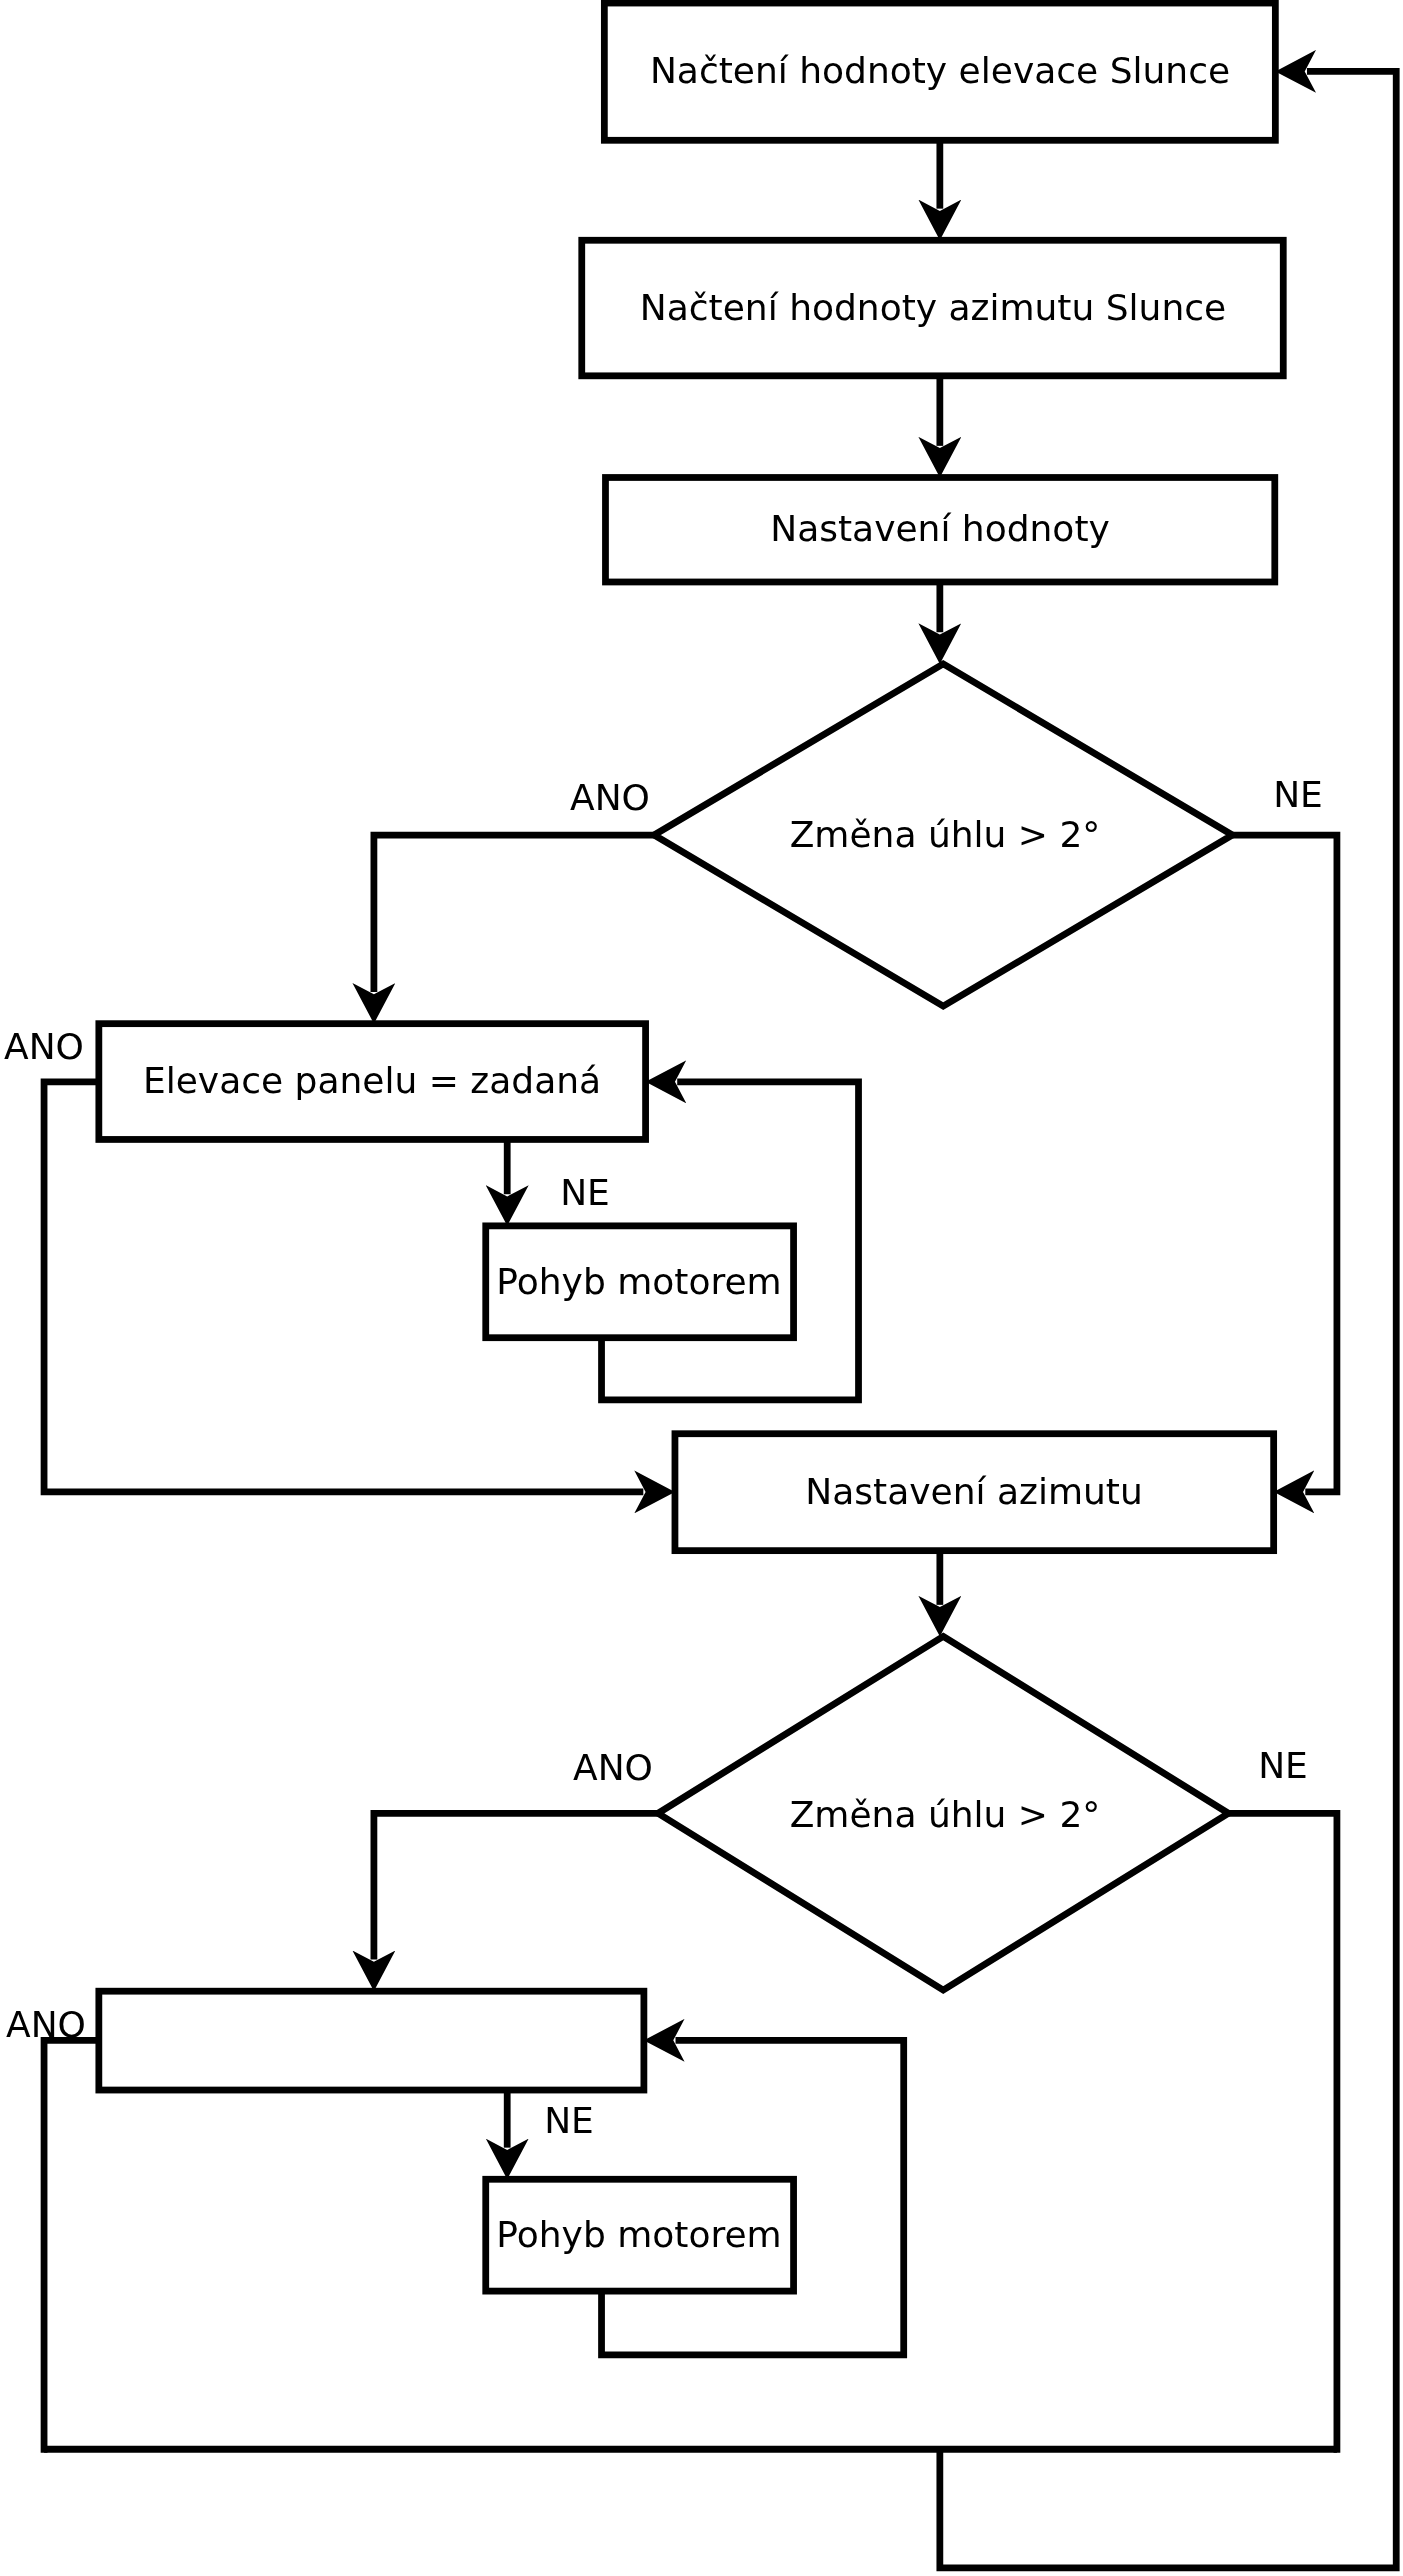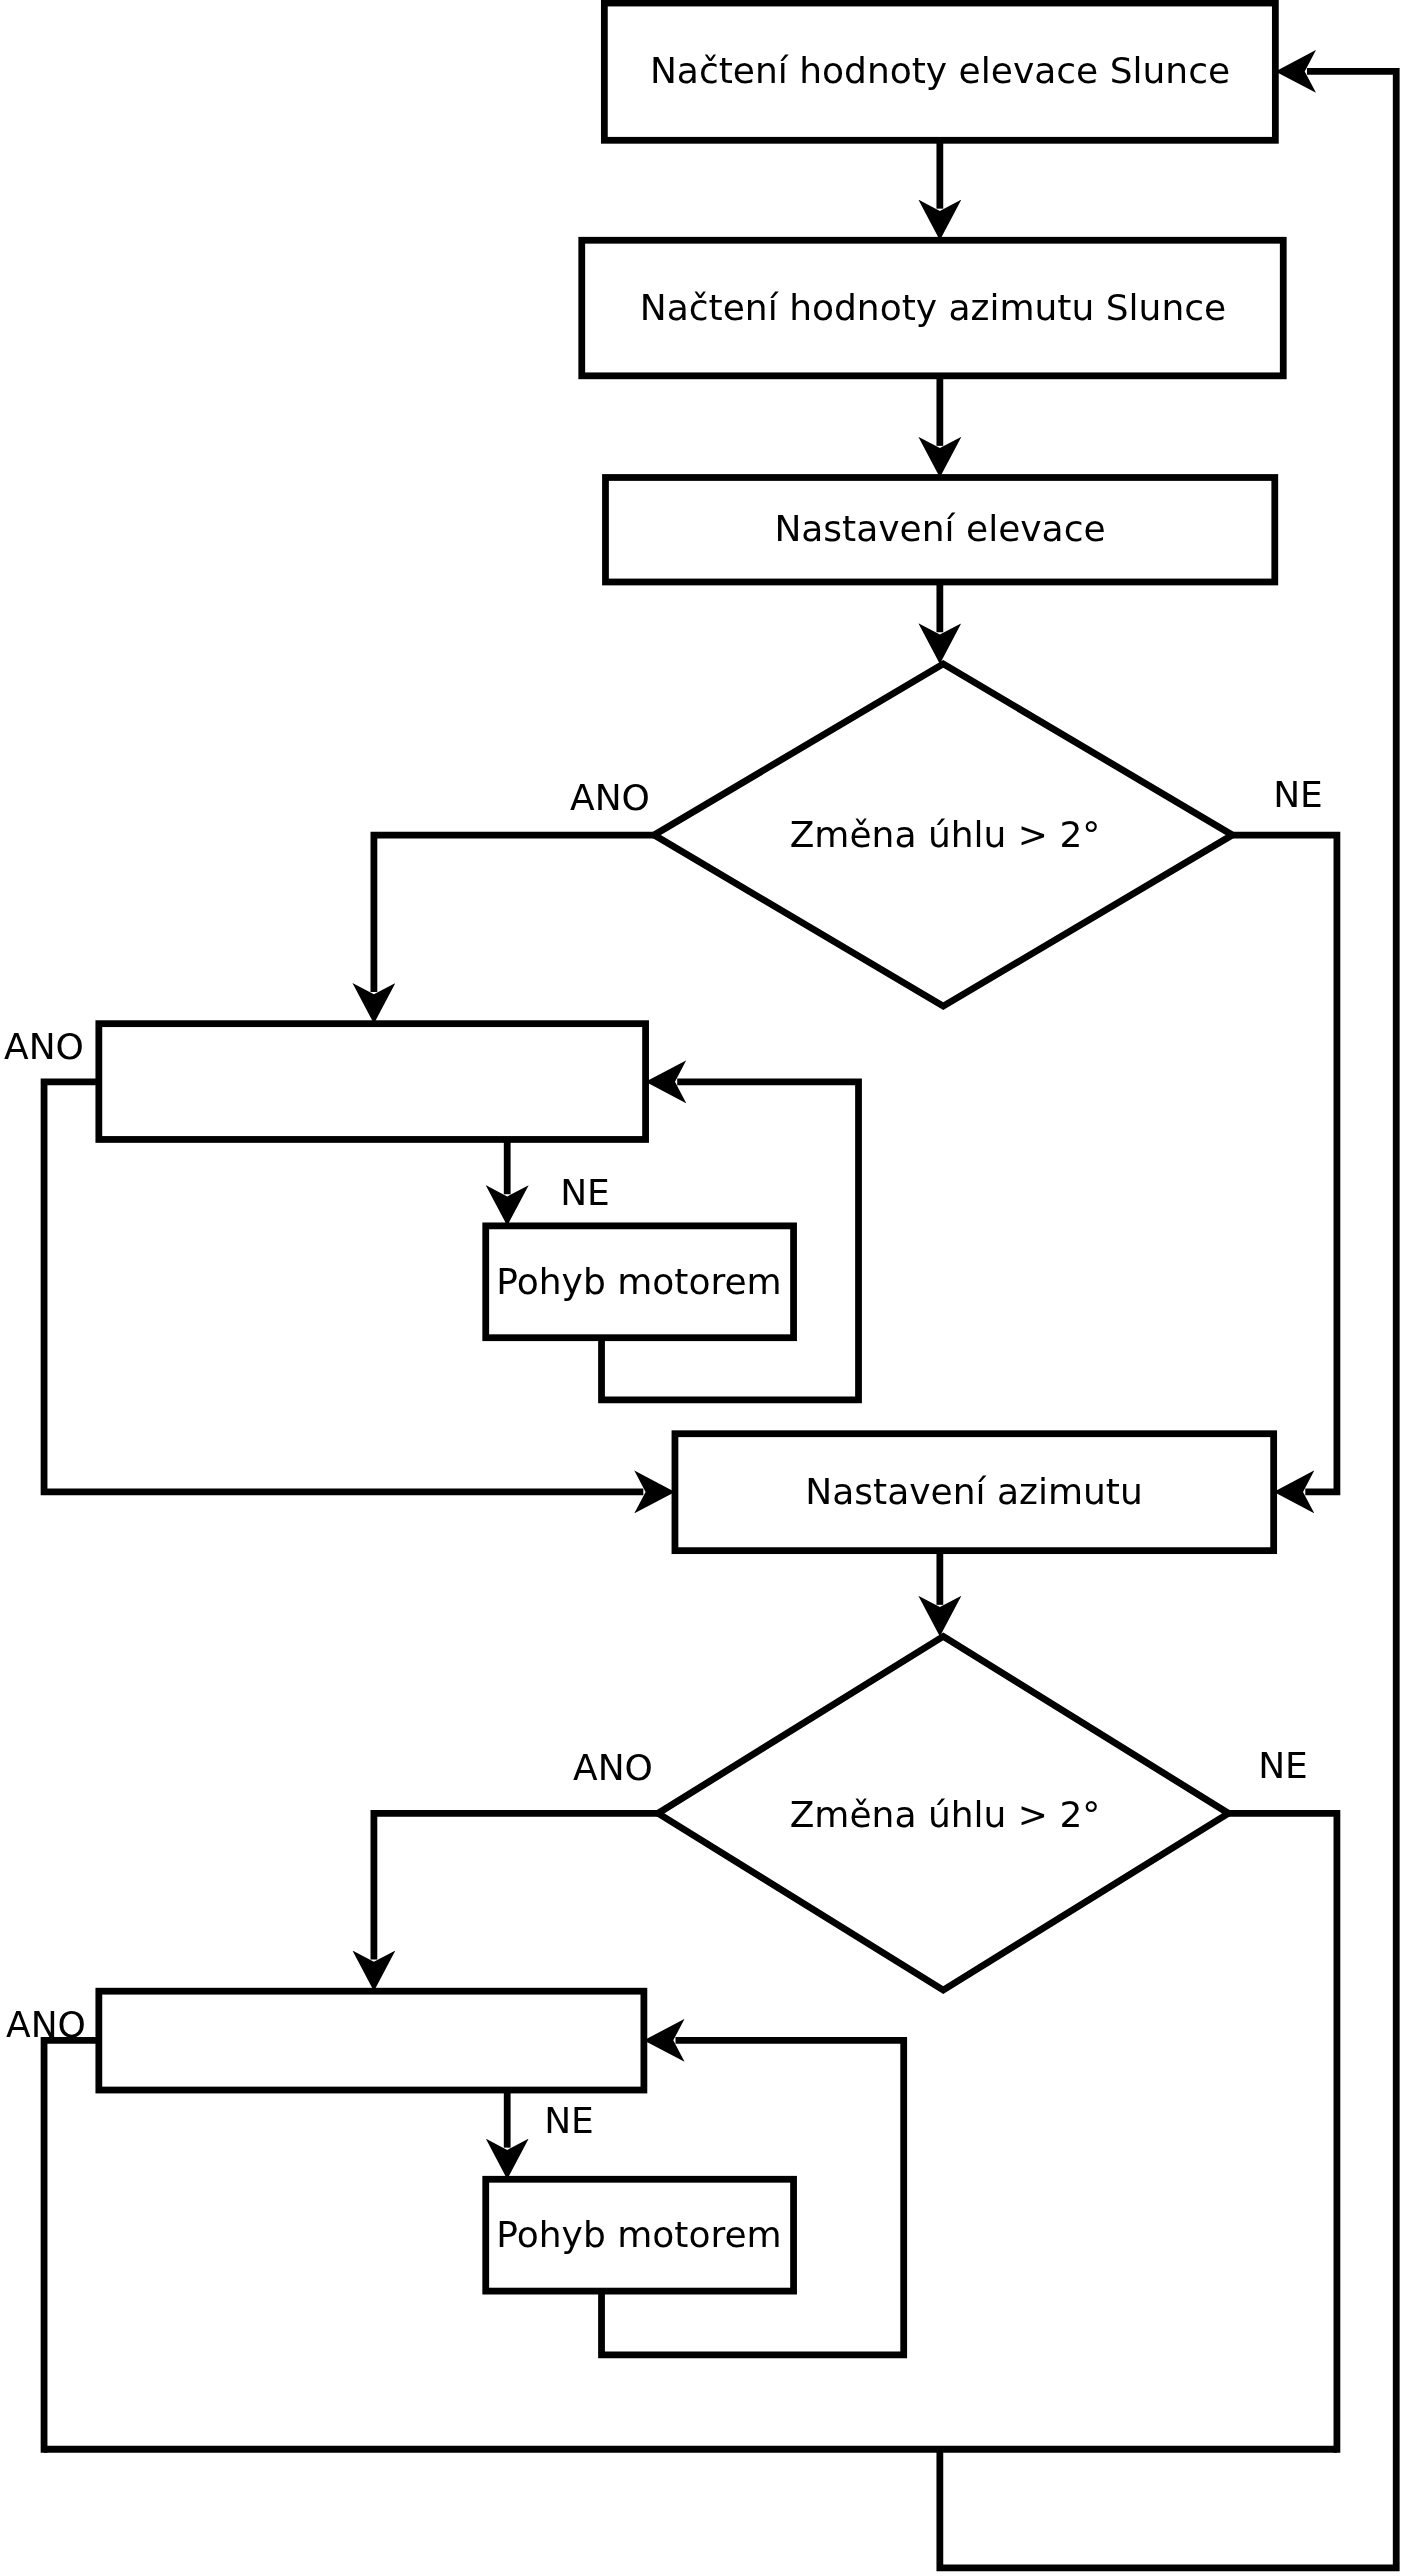--- a/index.html
+++ b/index.html
@@ -60,22 +60,23 @@
     <rect class="node-shape" x="175" y="1812" width="968" height="205"></rect>
     <rect class="node-shape" x="860" y="2170" width="545" height="198"></rect>
     <rect class="node-shape" x="1195" y="2538" width="1060" height="207"></rect>
     <polygon class="node-shape" points="1670,2897 2175,3210 1670,3523 1165,3210"></polygon>
     <rect class="node-shape" x="175" y="3525" width="965" height="175"></rect>
     <rect class="node-shape" x="860" y="3858" width="545" height="198"></rect>
   </svg>
 
   <div class="lbl" style="left:933px; top:308px;">Načtení hodnoty azimutu Slunce</div>
   <div class="lbl" style="left:940px; top:71px;">Načtení hodnoty elevace Slunce</div>
-  <div class="lbl" style="left:940px; top:529px;">Nastavení elevace</div>
+  <div class="lbl" style="left:940px; top:529px;">Nastavení hodnoty</div>
   <div class="lbl" style="left:945px; top:835px;">Změna úhlu &gt; 2°</div>
+  <div class="lbl" style="left:372px;  top:1081px;">Elevace panelu = zadaná</div>
   <div class="lbl" style="left:639px; top:1282px;">Pohyb motorem</div>
   <div class="lbl" style="left:974px; top:1492px;text-align:right;">Nastavení azimutu</div>
   <div class="lbl" style="left:945px; top:1815px;">Změna úhlu &gt; 2°</div>
   <div class="lbl" style="left:639px; top:2235px;">Pohyb motorem</div>
 
   <div class="lbl" style="left:610px; top:798px;">ANO</div>
   <div class="lbl" style="left:1298px; top:795px;">NE</div>
   <div class="lbl" style="left:44px;   top:1047px;">ANO</div>
   <div class="lbl" style="left:585px; top:1193px;">NE</div>
   <div class="lbl" style="left:613px; top:1768px;">ANO</div>

